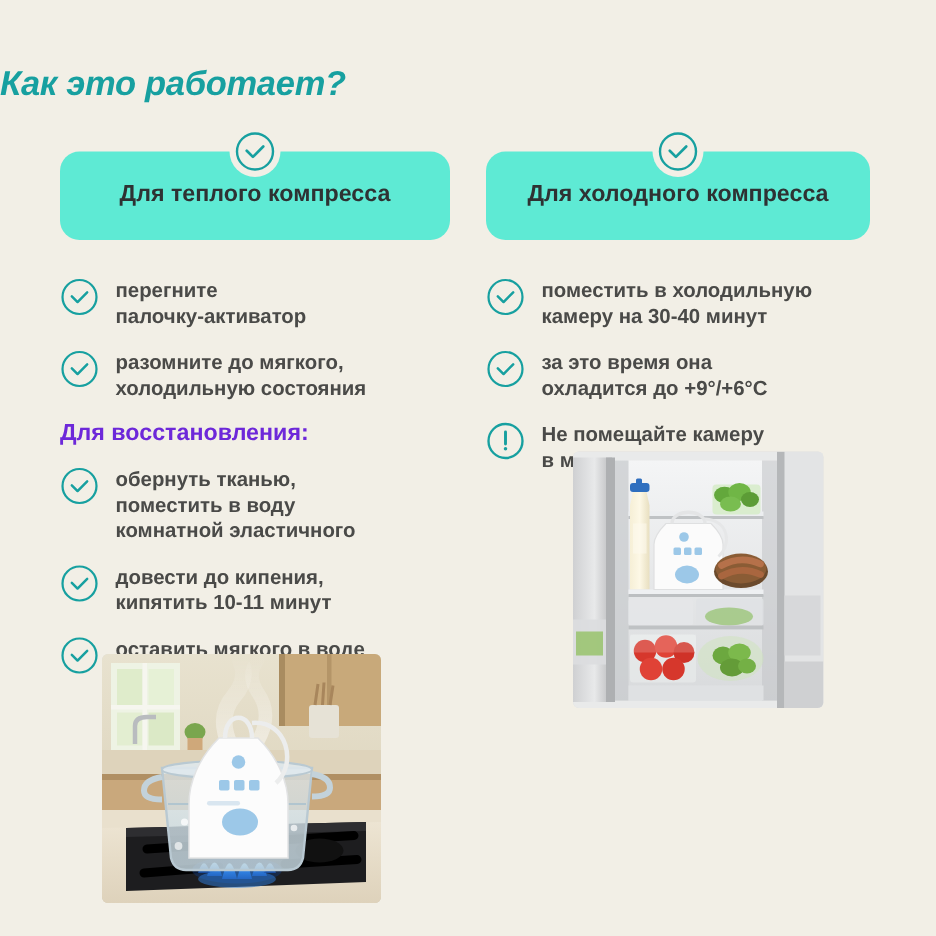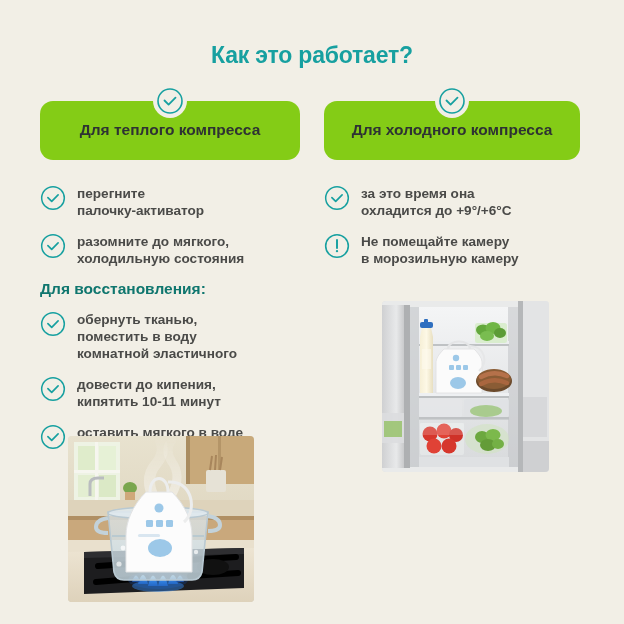--- a/index.html
+++ b/index.html
@@ -21,39 +21,39 @@
     height: 624px;
     box-sizing: border-box;
   }
 
   
   .title {
     position: absolute;
     top: 42px;
     left: 0;
     width: 624px;
-    text-align: center;
     font-size: 23px;
     font-weight: bold;
     letter-spacing: -0.2px;
     color: #17a0a0;
+    font-style: italic;
   }
 
   
   .col {
     position: absolute;
     top: 101px;
   }
   .col-left  { left: 40px;  width: 260px; }
   .col-right { left: 324px; width: 256px; }
 
   
   .chip {
     position: relative;
-    background: #84cc16;
+    background: #5eead4;
     border-radius: 13px;
     height: 59px;
     display: flex;
     align-items: center;
     justify-content: center;
     box-sizing: border-box;
     padding: 0 10px;
   }
   .chip-label {
     font-size: 15.5px;
@@ -98,21 +98,21 @@
     font-weight: bold;
     line-height: 1.28;
     color: #4a4a48;
     white-space: pre-line;
     padding-top: 1px;
   }
 
   .subhead {
     font-size: 15.5px;
     font-weight: bold;
-    color: #0f766e;
+    color: #6d28d9;
     margin: 10px 0 12px 0;
   }
 
   
   .photo {
     position: absolute;
     border-radius: 4px;
     overflow: hidden;
     background: #ddd;
   }
@@ -219,20 +219,30 @@
         <svg width="28" height="28" viewBox="0 0 28 28">
           <circle cx="14" cy="14" r="12" fill="none" stroke="#17a0a0" stroke-width="1.6"></circle>
           <polyline points="8.5,13.5 12.6,17.6 19.5,10.7" fill="none" stroke="#17a0a0" stroke-width="1.8" stroke-linecap="round" stroke-linejoin="round"></polyline>
         </svg>
       </div>
       <div class="chip-label">Для холодного компресса</div>
     </div>
 
     <div class="list">
 
+      <div class="item">
+        <span class="item-icon">
+          <svg width="26" height="26" viewBox="0 0 28 28">
+            <circle cx="14" cy="14" r="12.2" fill="none" stroke="#17a0a0" stroke-width="1.6"></circle>
+            <polyline points="8.5,13.5 12.6,17.6 19.5,10.7" fill="none" stroke="#17a0a0" stroke-width="1.8" stroke-linecap="round" stroke-linejoin="round"></polyline>
+          </svg>
+        </span>
+        <span class="item-text">поместить в холодильную
+камеру на 30-40 минут</span>
+      </div>
 
       <div class="item">
         <span class="item-icon">
           <svg width="26" height="26" viewBox="0 0 28 28">
             <circle cx="14" cy="14" r="12.2" fill="none" stroke="#17a0a0" stroke-width="1.6"></circle>
             <polyline points="8.5,13.5 12.6,17.6 19.5,10.7" fill="none" stroke="#17a0a0" stroke-width="1.8" stroke-linecap="round" stroke-linejoin="round"></polyline>
           </svg>
         </span>
         <span class="item-text">за это время она
 охладится до +9°/+6°C</span>

